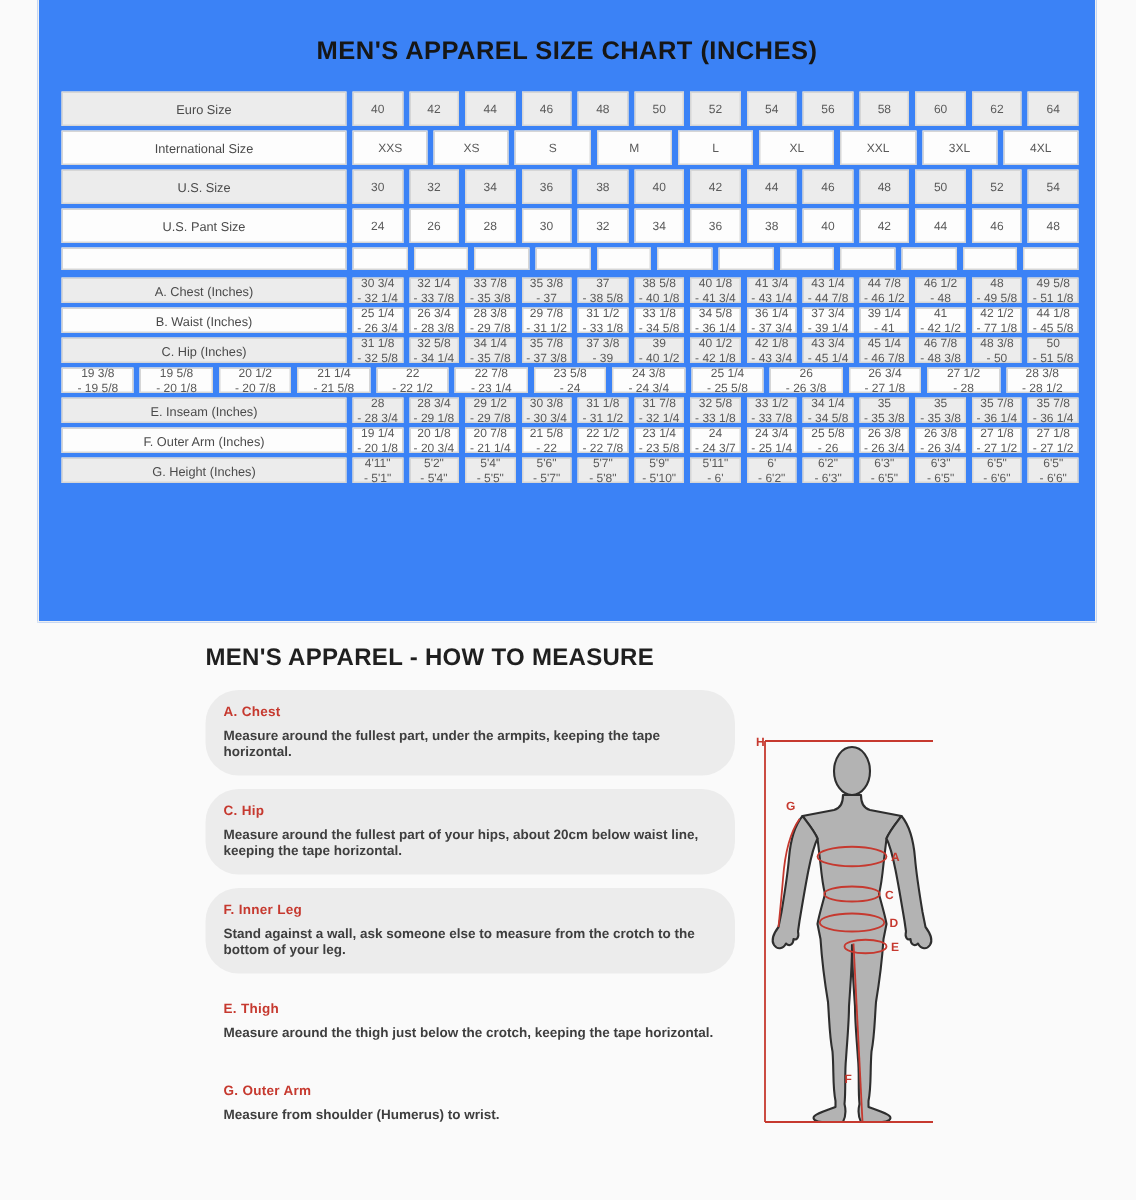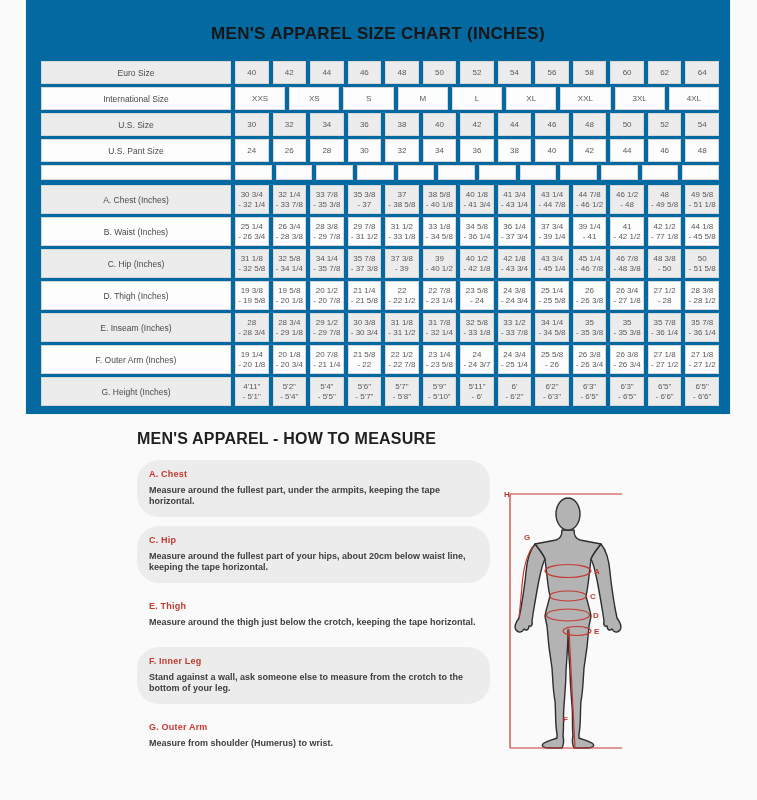--- a/index.html
+++ b/index.html
@@ -4,29 +4,29 @@
 <style>
   html,body { margin:0; padding:0; }
   body {
     width:757px; height:800px; position:relative; overflow:hidden;
     background:#fafafa;
     font-family:"Liberation Sans", sans-serif;
     -webkit-font-smoothing:antialiased;
   }
   .chart-panel {
     position:absolute; left:25px; top:0; width:706px; height:415px;
-    background:#0369a1; border:1px solid #efefef; border-top:none; box-sizing:border-box;
+    background:#3b82f6; border:1px solid #efefef; border-top:none; box-sizing:border-box;
   }
   .page-title {
     position:absolute; left:0; top:24px; width:100%; text-align:center;
     font-size:17px; font-weight:bold; color:#161616; letter-spacing:.3px;
   }
   .size-table { position:absolute; left:15px; top:61px; width:678px; }
   .t-row { display:flex; gap:4px; margin-bottom:3px; height:23px; }
-  .t-row.m-row { height:29px; }
+  .t-row.m-row { height:17px; }
   .t-row.e-row { height:15px; margin-bottom:5px; }
   .cell {
     border:1px solid #d6d6d6; background:#fdfdfd; box-sizing:border-box;
     display:flex; flex-direction:column; align-items:center; justify-content:center;
     font-size:8px; color:#5a5a5a; text-align:center; line-height:10px;
     flex:1 1 0; min-width:0;
   }
   .cell.shade { background:#ececec; }
   .label-cell { flex:0 0 190px; font-size:8.5px; color:#4a4a4a; }
   .measure-section-title {
@@ -282,21 +282,20 @@
         <div class="cell shade">
           <div class="">48 3/8</div>
           <div class="">- 50</div>
         </div>
         <div class="cell shade">
           <div class="">50</div>
           <div class="">- 51 5/8</div>
         </div>
       </div>
       <div class="t-row m-row">
-        <div class="cell label-cell">D. Thigh (Inches)</div>
         <div class="cell">
           <div class="">19 3/8</div>
           <div class="">- 19 5/8</div>
         </div>
         <div class="cell">
           <div class="">19 5/8</div>
           <div class="">- 20 1/8</div>
         </div>
         <div class="cell">
           <div class="">20 1/2</div>
@@ -514,27 +513,27 @@
 <div class="measure-section-title">MEN'S APPAREL - HOW TO MEASURE</div>
 <div class="measure-list">
     <div class="measure-item shade">
       <div class="heading red">A. Chest</div>
       <div class="body-text">Measure around the fullest part, under the armpits, keeping the tape horizontal.</div>
     </div>
     <div class="measure-item shade">
       <div class="heading red">C. Hip</div>
       <div class="body-text">Measure around the fullest part of your hips, about 20cm below waist line, keeping the tape horizontal.</div>
     </div>
+    <div class="measure-item shade">
+      <div class="heading red">F. Inner Leg</div>
+      <div class="body-text">Stand against a wall, ask someone else to measure from the crotch to the bottom of your leg.</div>
+    </div>
     <div class="measure-item">
       <div class="heading red">E. Thigh</div>
       <div class="body-text">Measure around the thigh just below the crotch, keeping the tape horizontal.</div>
-    </div>
-    <div class="measure-item shade">
-      <div class="heading red">F. Inner Leg</div>
-      <div class="body-text">Stand against a wall, ask someone else to measure from the crotch to the bottom of your leg.</div>
     </div>
     <div class="measure-item">
       <div class="heading red">G. Outer Arm</div>
       <div class="body-text">Measure from shoulder (Humerus) to wrist.</div>
     </div>
   </div>
 
 <div class="figure-wrap">
   <svg width="140" height="278" viewBox="0 0 140 278">
 

